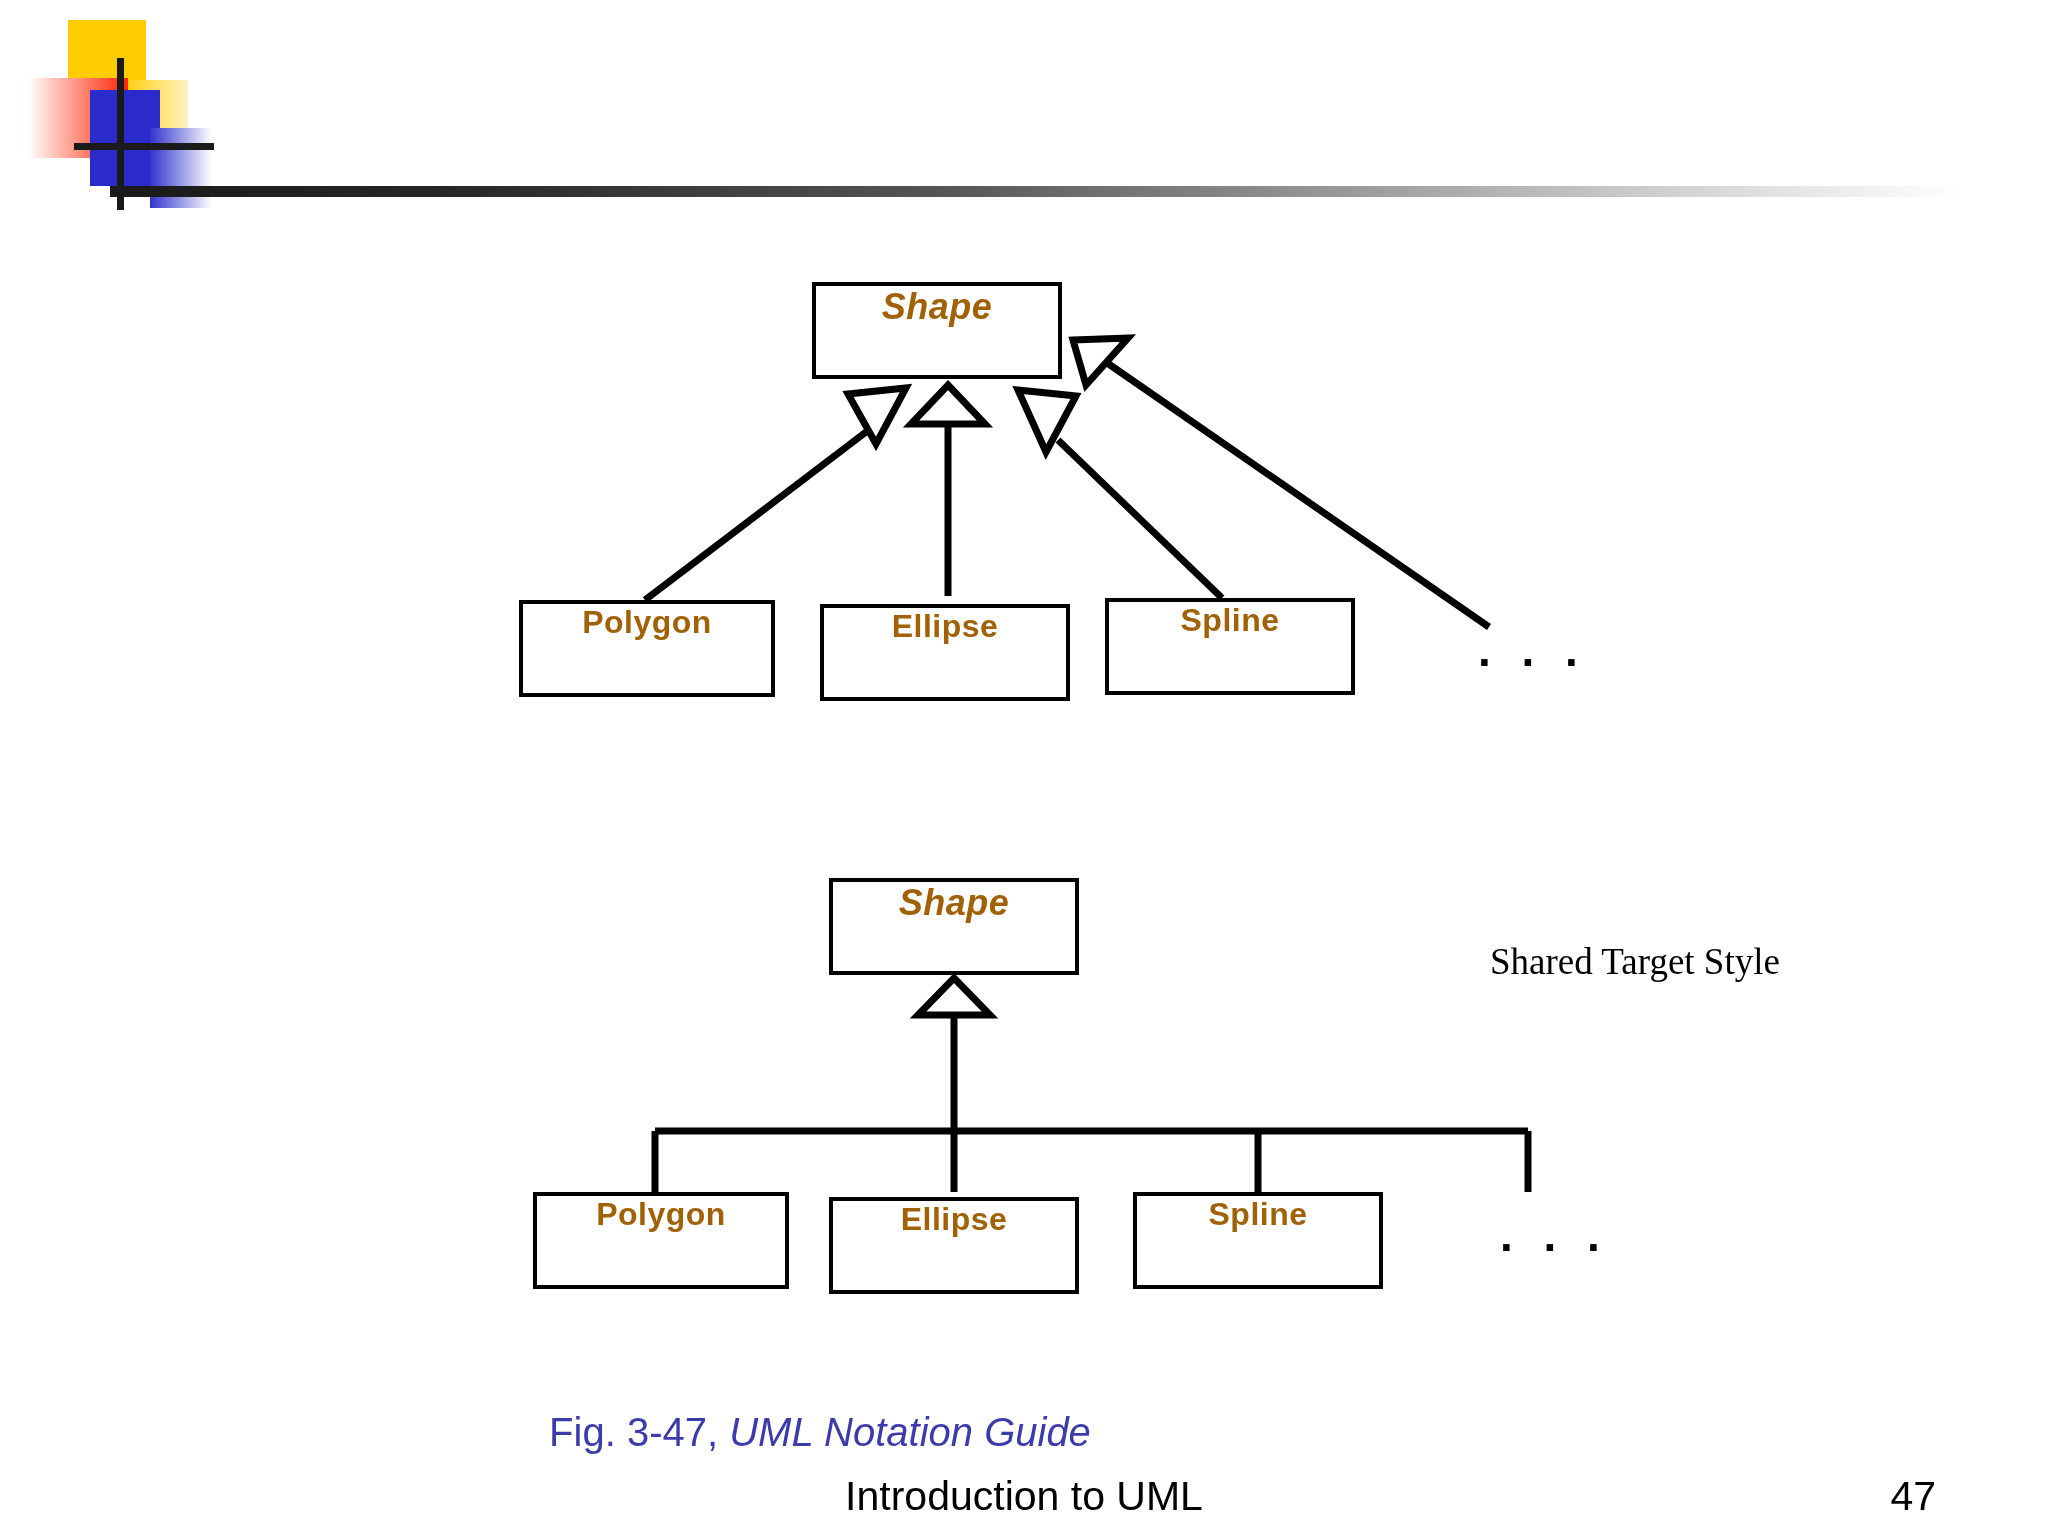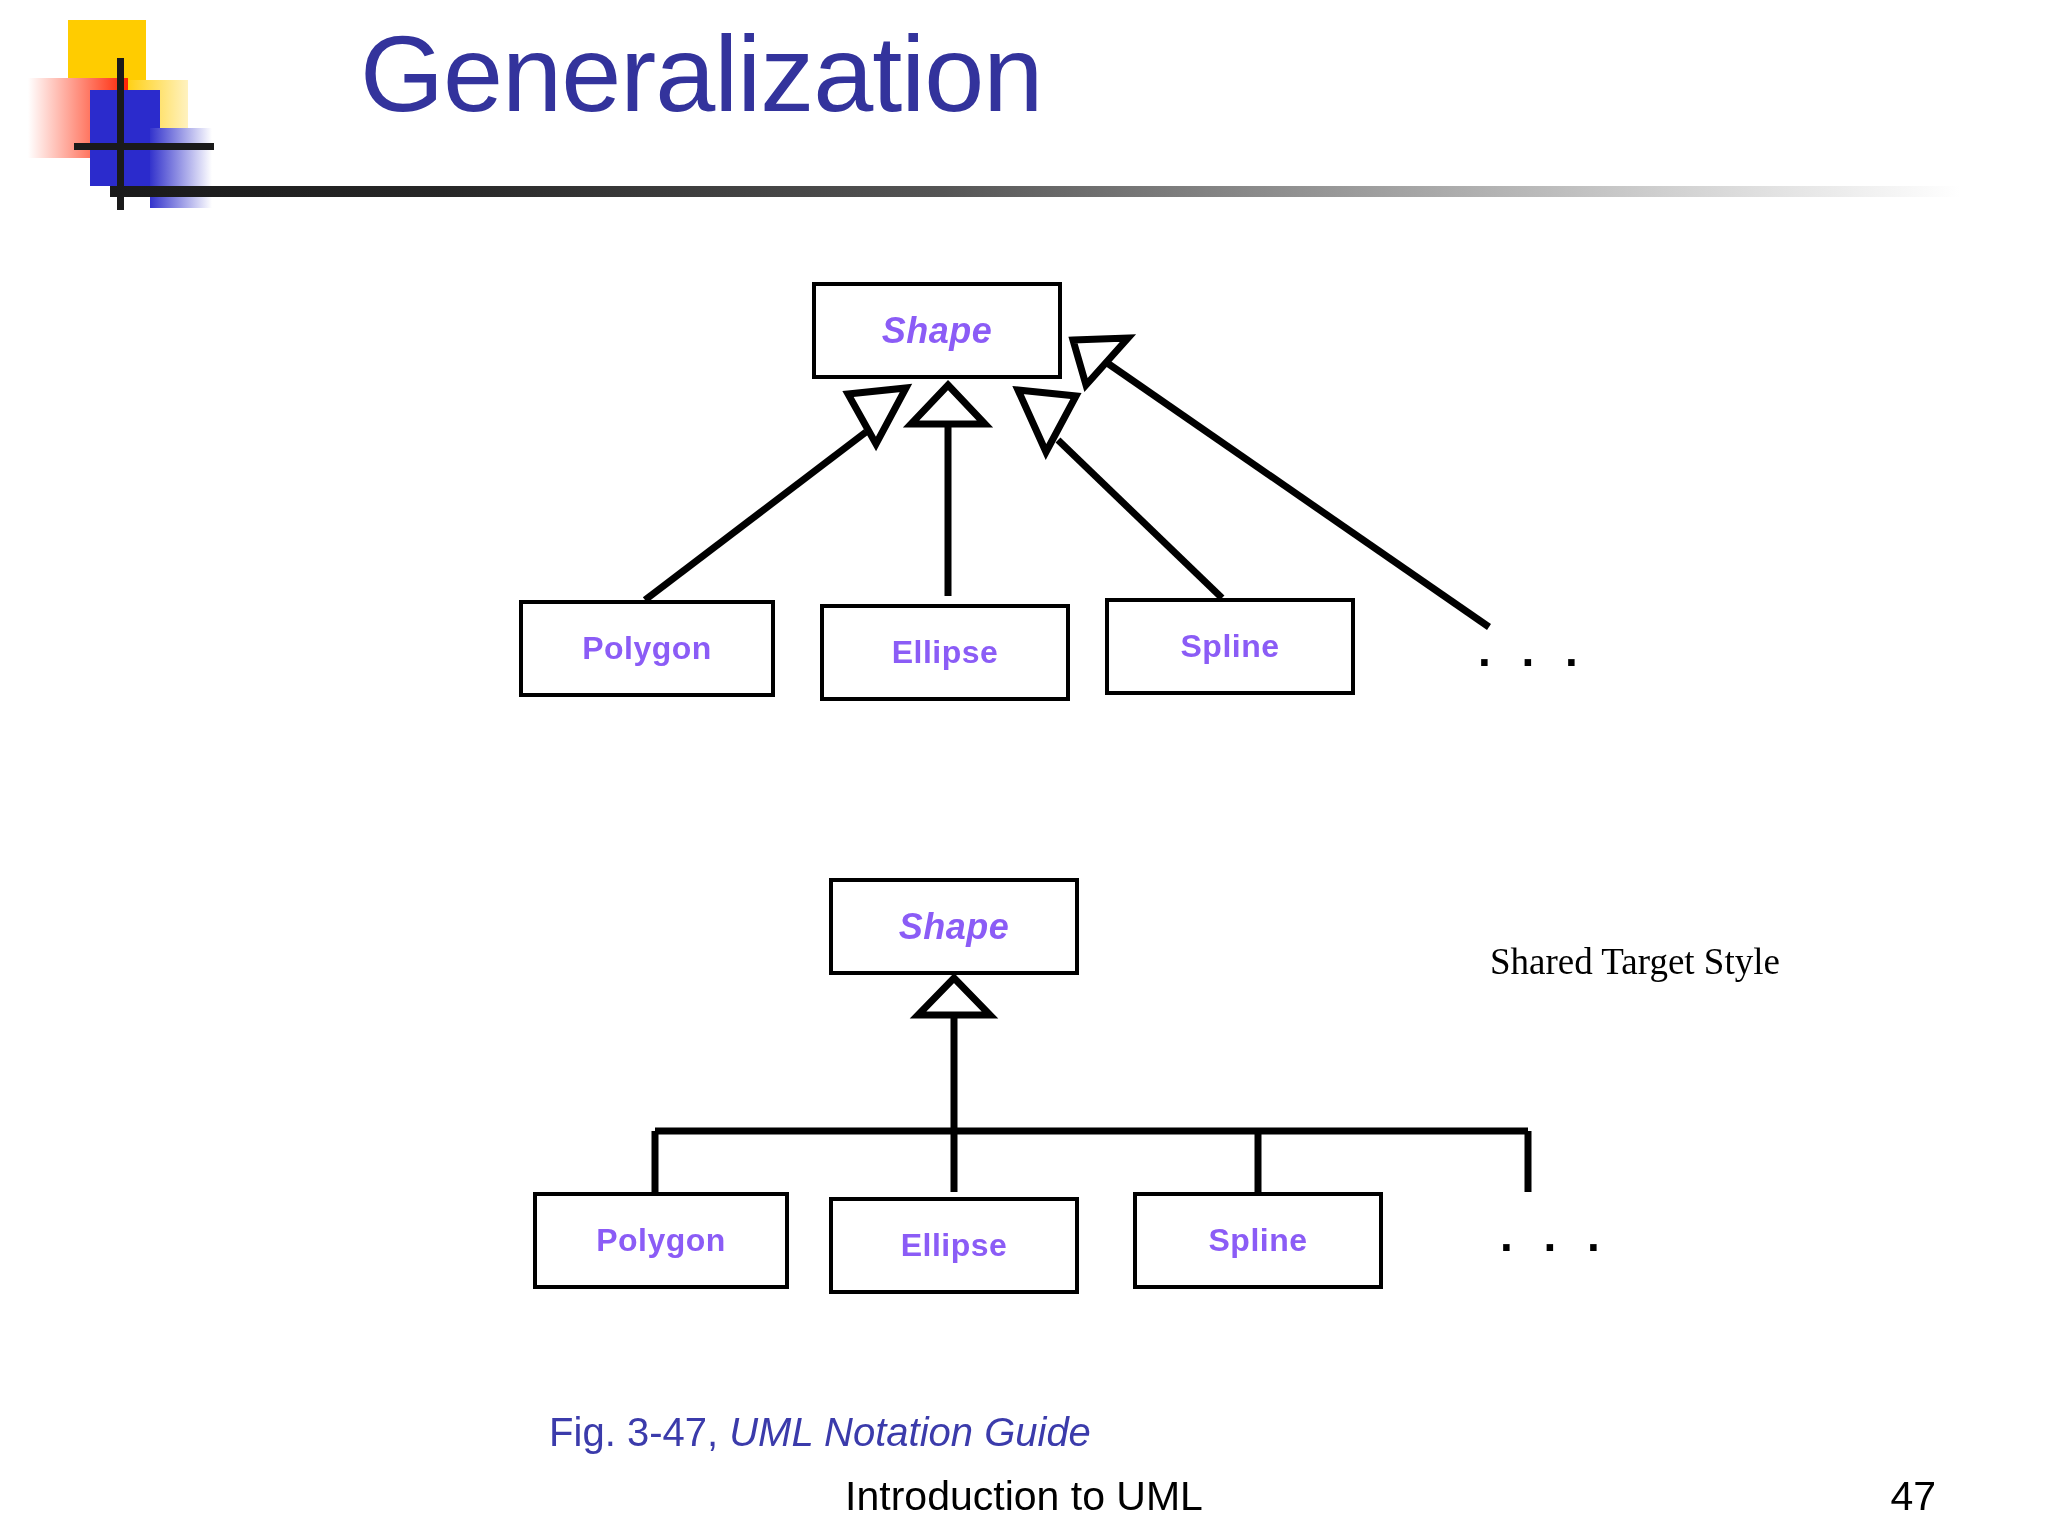--- a/index.html
+++ b/index.html
@@ -55,23 +55,23 @@
     height: 1536px;
   }
 
   
   .cbox {
     position: absolute;
     box-sizing: border-box;
     border: 4px solid #000000;
     background: #ffffff;
     display: flex;
-    align-items: center;
+    align-items: flex-start;
     justify-content: center;
-    color: #8b5cf6;
+    color: #a16207;
   }
   .cbox .lbl {
     font-size: 32px;
     font-weight: bold;
     letter-spacing: 0.5px;
   }
   .cbox.abstract .lbl {
     font-style: italic;
     font-size: 36px;
   }
@@ -157,21 +157,20 @@
 
     <rect x="150" y="128" width="62" height="80" fill="url(#gBlueFade)"></rect>
 
     <rect x="117" y="58" width="7" height="152" fill="#1a1a1a"></rect>
 
     <rect x="74" y="143" width="140" height="7" fill="#1a1a1a"></rect>
   </svg>
 
   <div id="rule"></div>
 
-  <div id="title">Generalization</div>
 
   <svg id="diagram" viewBox="0 0 2048 1536" xmlns="http://www.w3.org/2000/svg">
 
     <g>
       <line x1="645" y1="600" x2="866" y2="432" stroke="#000000" stroke-width="7"></line>
       <polygon points="848,394 906,388 876,444" fill="#ffffff" stroke="#000000" stroke-width="7" stroke-linejoin="miter"></polygon>
     </g>
 
     <g>
       <line x1="948" y1="596" x2="948" y2="425" stroke="#000000" stroke-width="7"></line>

